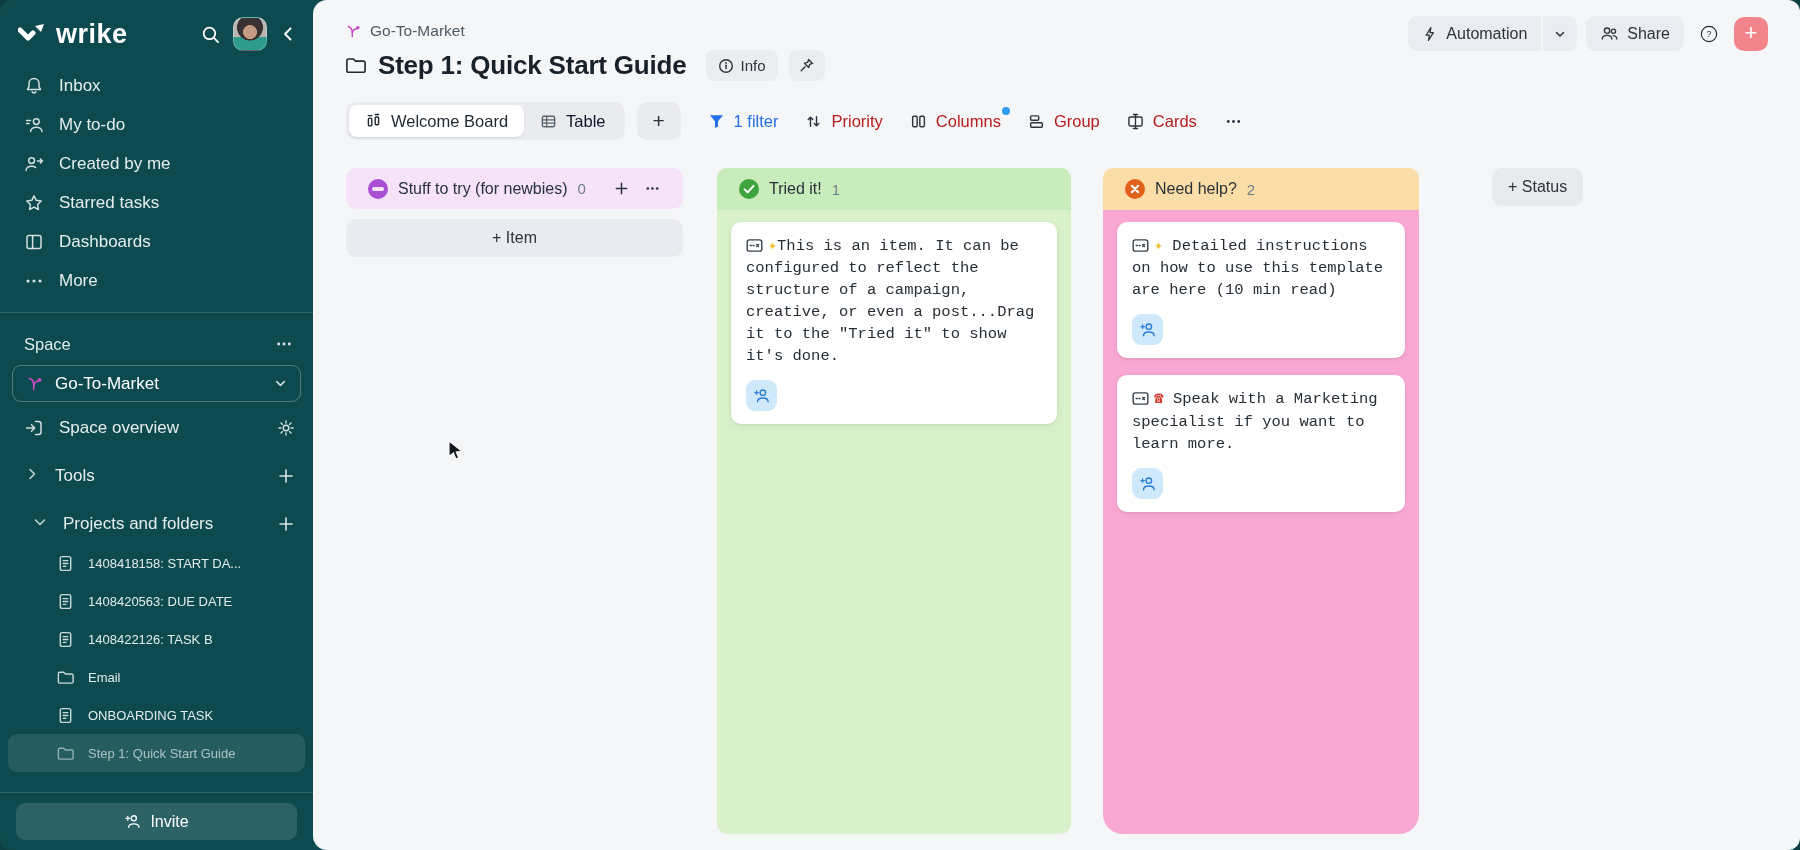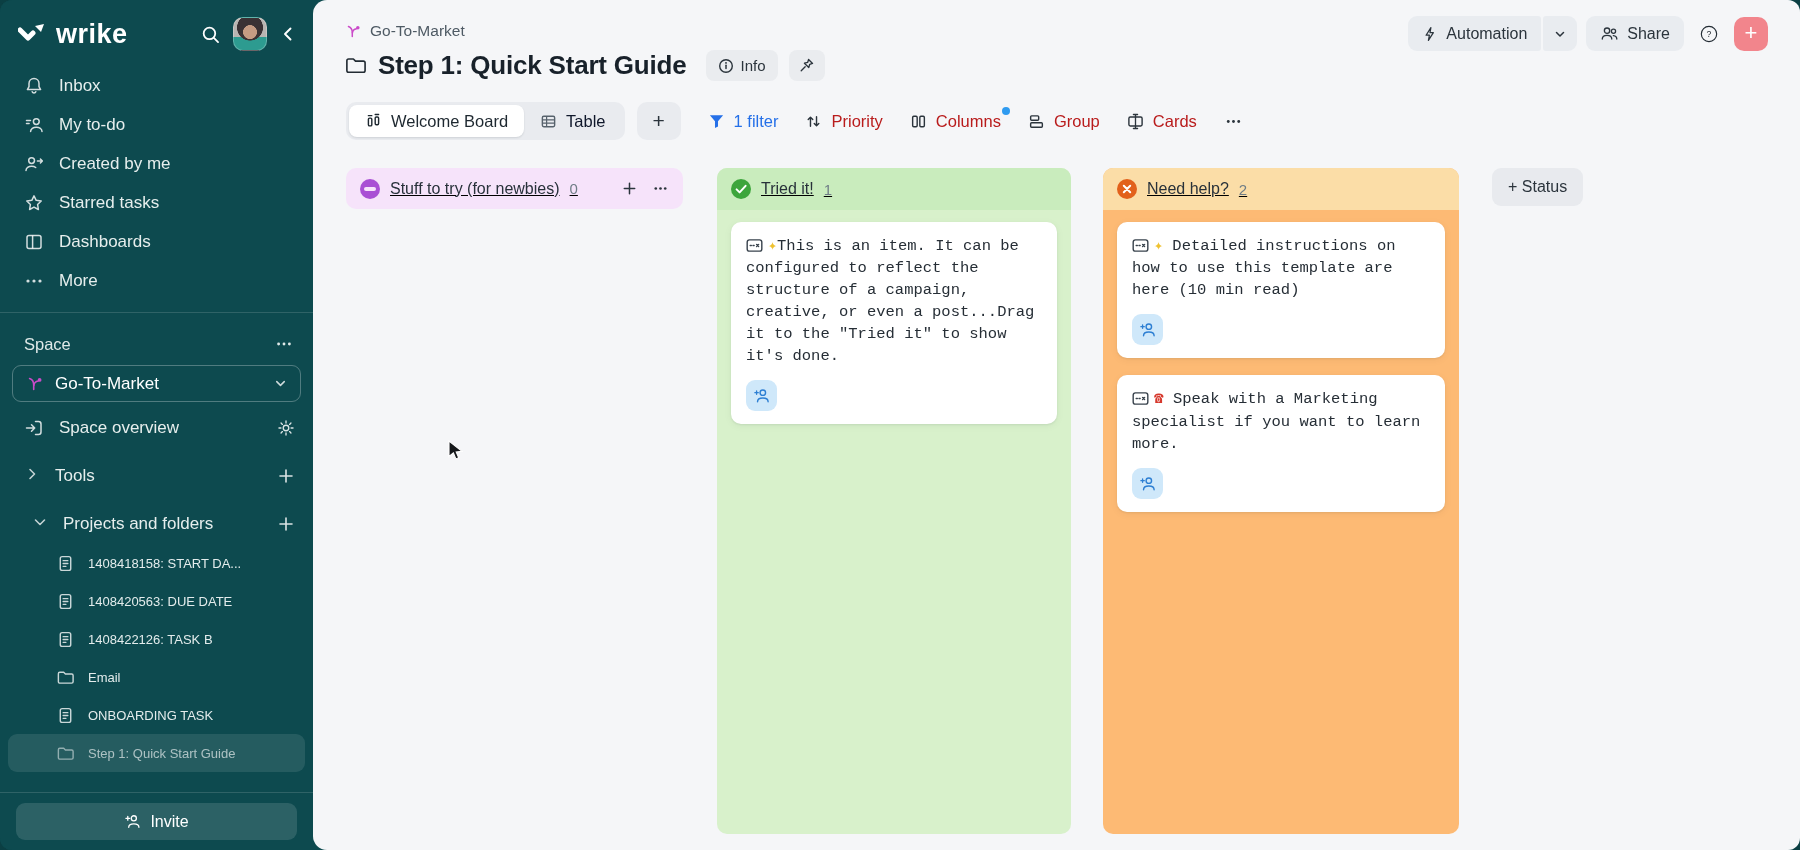--- a/index.html
+++ b/index.html
@@ -63,31 +63,31 @@
   .tab.active{background:#fff;color:#1e2830;box-shadow:0 1px 2px rgba(20,30,40,.12);}
   .plus-pill{margin-left:12px;width:44px;height:38px;background:#e9ebef;border-radius:10px;display:flex;align-items:center;justify-content:center;
       font-size:21px;color:#2b343c;cursor:pointer;border:none;font-family:inherit;}
   .tb-item{display:flex;align-items:center;gap:9px;margin-left:27px;font-size:16.5px;color:#b91c1c;cursor:pointer;position:relative;}
   .tb-item.blue{color:#2570e8;}
   .tb-dot{position:absolute;top:-5px;right:-9px;width:8px;height:8px;border-radius:50%;background:#2f9bf0;}
   .tb-dots{margin-left:27px;cursor:pointer;color:#2b343c;}
 
   
   .board{position:absolute;left:33px;top:168px;width:1440px;height:682px;}
-  .colhdr{display:flex;align-items:center;gap:10px;padding:0 14px;font-size:16px;text-decoration:underline;}
+  .colhdr{display:flex;align-items:center;gap:10px;padding:0 22px;font-size:16px;}
   .col-name{color:#28313a;font-weight:500;}
   .col-count{color:#6f7d86;font-size:15px;}
   .col1{position:absolute;left:0;top:0;width:337px;}
   .col1 .colhdr{height:41px;background:#f6e3fa;border-radius:10px;}
   .hdr-actions{margin-left:auto;display:flex;align-items:center;gap:14px;color:#2b343c;}
   .add-item{margin-top:10px;height:38px;background:#e9ebf0;border-radius:10px;display:flex;align-items:center;justify-content:center;
       font-size:16px;color:#2b343c;cursor:pointer;}
   .col2{position:absolute;left:371px;top:0;width:354px;height:666px;border-radius:10px;background:#d8f1cb;}
   .col2 .colhdr{height:42px;background:#c9ecbd;border-radius:10px 10px 0 0;}
-  .col3{position:absolute;left:757px;top:0;width:356px;height:666px;border-radius:10px;background:#fdba74;}
+  .col3{position:absolute;left:757px;top:0;width:316px;height:666px;border-radius:20px;background:#f9a8d4;}
   .col3 .colhdr{height:42px;background:#fbdda7;border-radius:10px 10px 0 0;}
   .col-body{padding:12px 14px;display:flex;flex-direction:column;gap:17px;font-family:Liberation Mono, monospace;}
   .card{background:#fff;border-radius:10px;padding:13px 15px 13px;box-shadow:0 1px 2px rgba(25,32,40,.08),0 2px 8px rgba(25,32,40,.05);
       font-size:15.5px;line-height:1.42;color:#262e36;cursor:pointer;}
   .card .item-ic{display:inline-block;vertical-align:-3px;margin-right:5px;color:#39434d;}
   .emoji-sparkle{color:#efc231;font-size:15px;}
   .emoji-phone{color:#d6382c;font-size:16px;}
   .assign-chip{margin-top:13px;width:31px;height:31px;border-radius:9px;background:#cfe8fa;display:flex;align-items:center;justify-content:center;
       border:none;cursor:pointer;color:#2d7fd3;}
   .status-btn{position:absolute;left:1146px;top:0;height:38px;padding:0 16px;background:#e8eaee;border-radius:9px;border:none;
@@ -502,20 +502,23 @@
                 </svg>
               </span>
             <span>
                 <svg viewBox="0 0 18 18" width="17" height="17">
                   <circle cx="4" cy="9" r="1.4" fill="#2b343c"></circle>
                   <circle cx="9" cy="9" r="1.4" fill="#2b343c"></circle>
                   <circle cx="14" cy="9" r="1.4" fill="#2b343c"></circle>
                 </svg>
               </span>
           </span>
+        </div>
+        <div class="add-item">
+          <span>+ Item</span>
         </div>
       </div>
 
       <div class="col2">
         <div class="colhdr">
           <span>
               <svg viewBox="0 0 20 20" width="20" height="20">
                 <circle cx="10" cy="10" r="10" fill="#3da53c"></circle>
                 <path d="M5.6 10.4l3 3L14.6 6.8" fill="none" stroke="#fff" stroke-width="2" stroke-linecap="round" stroke-linejoin="round"></path>
               </svg>

